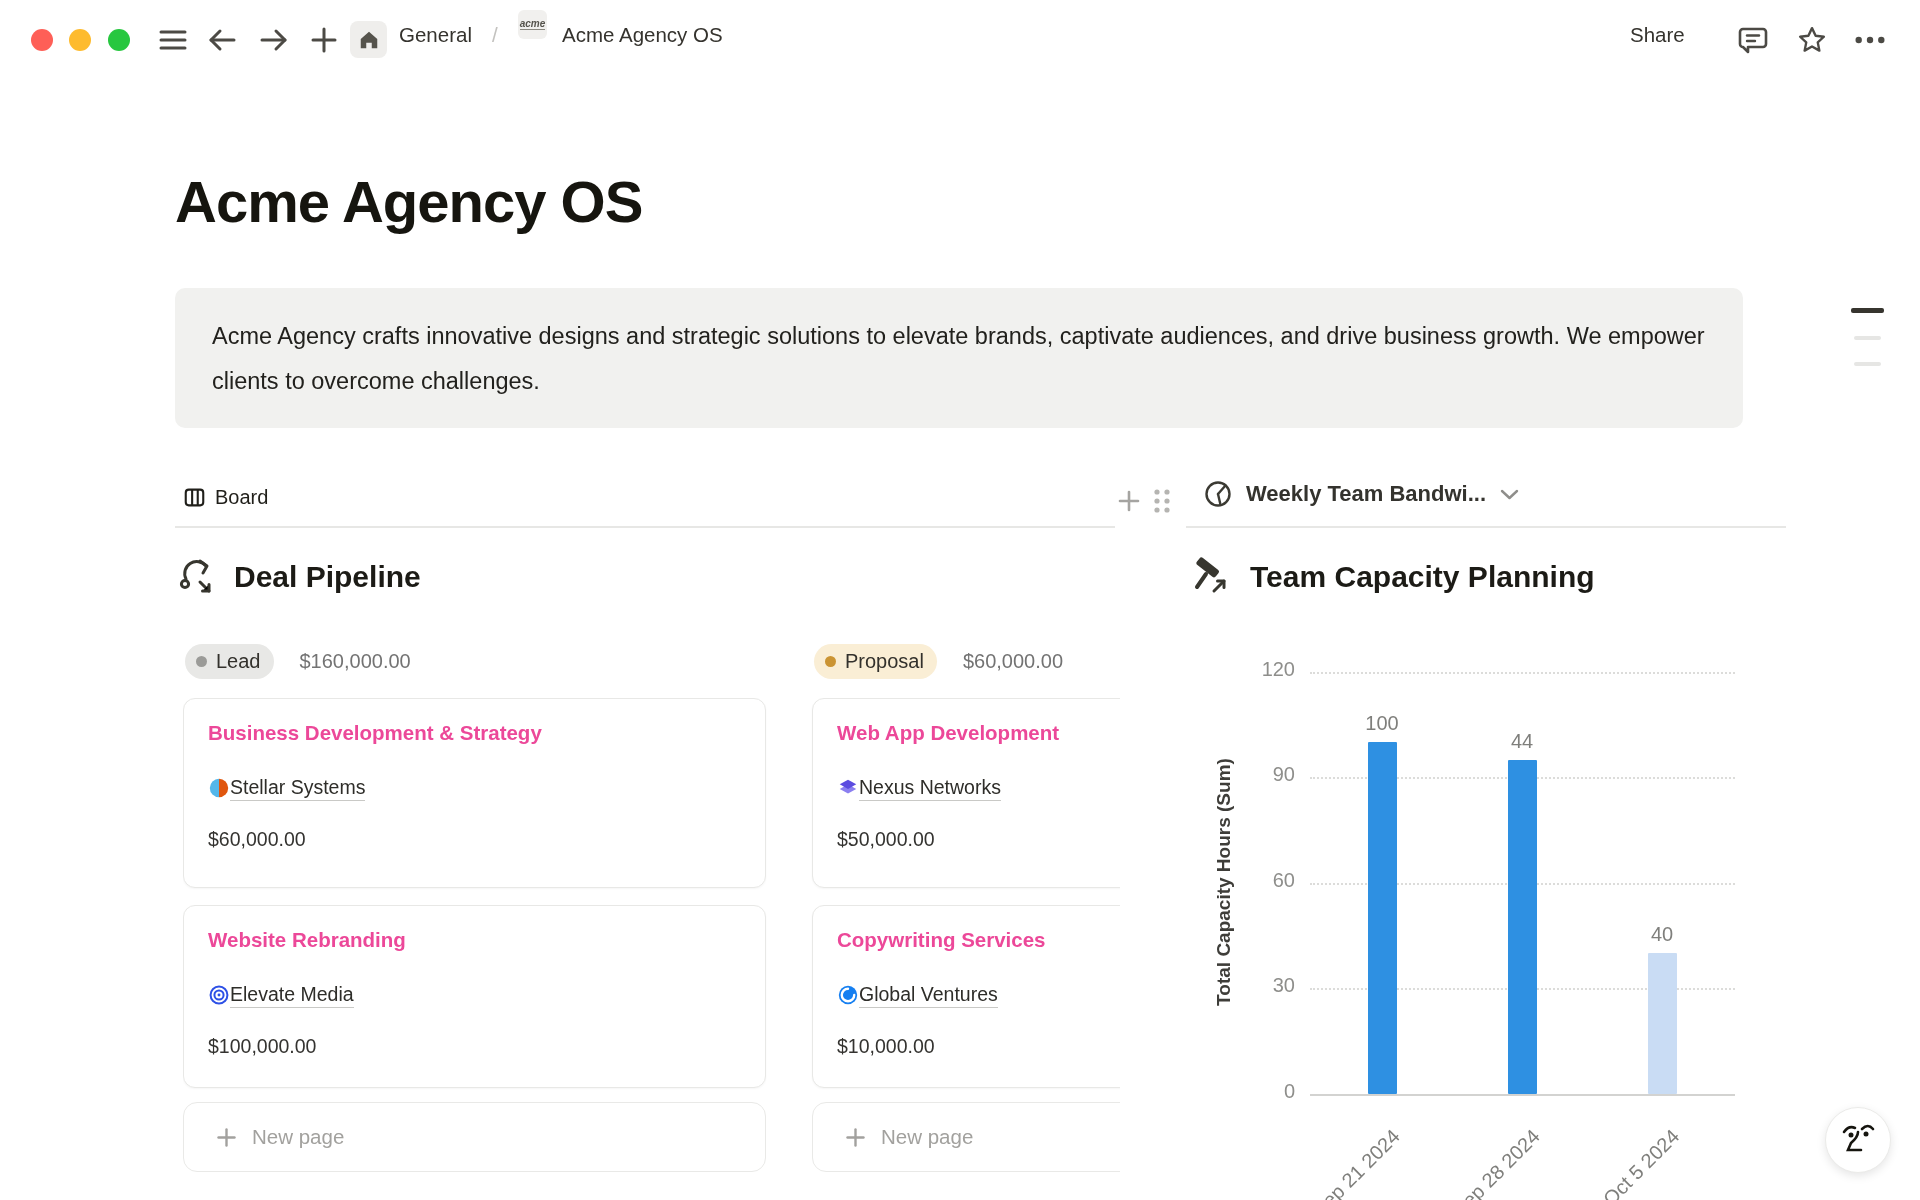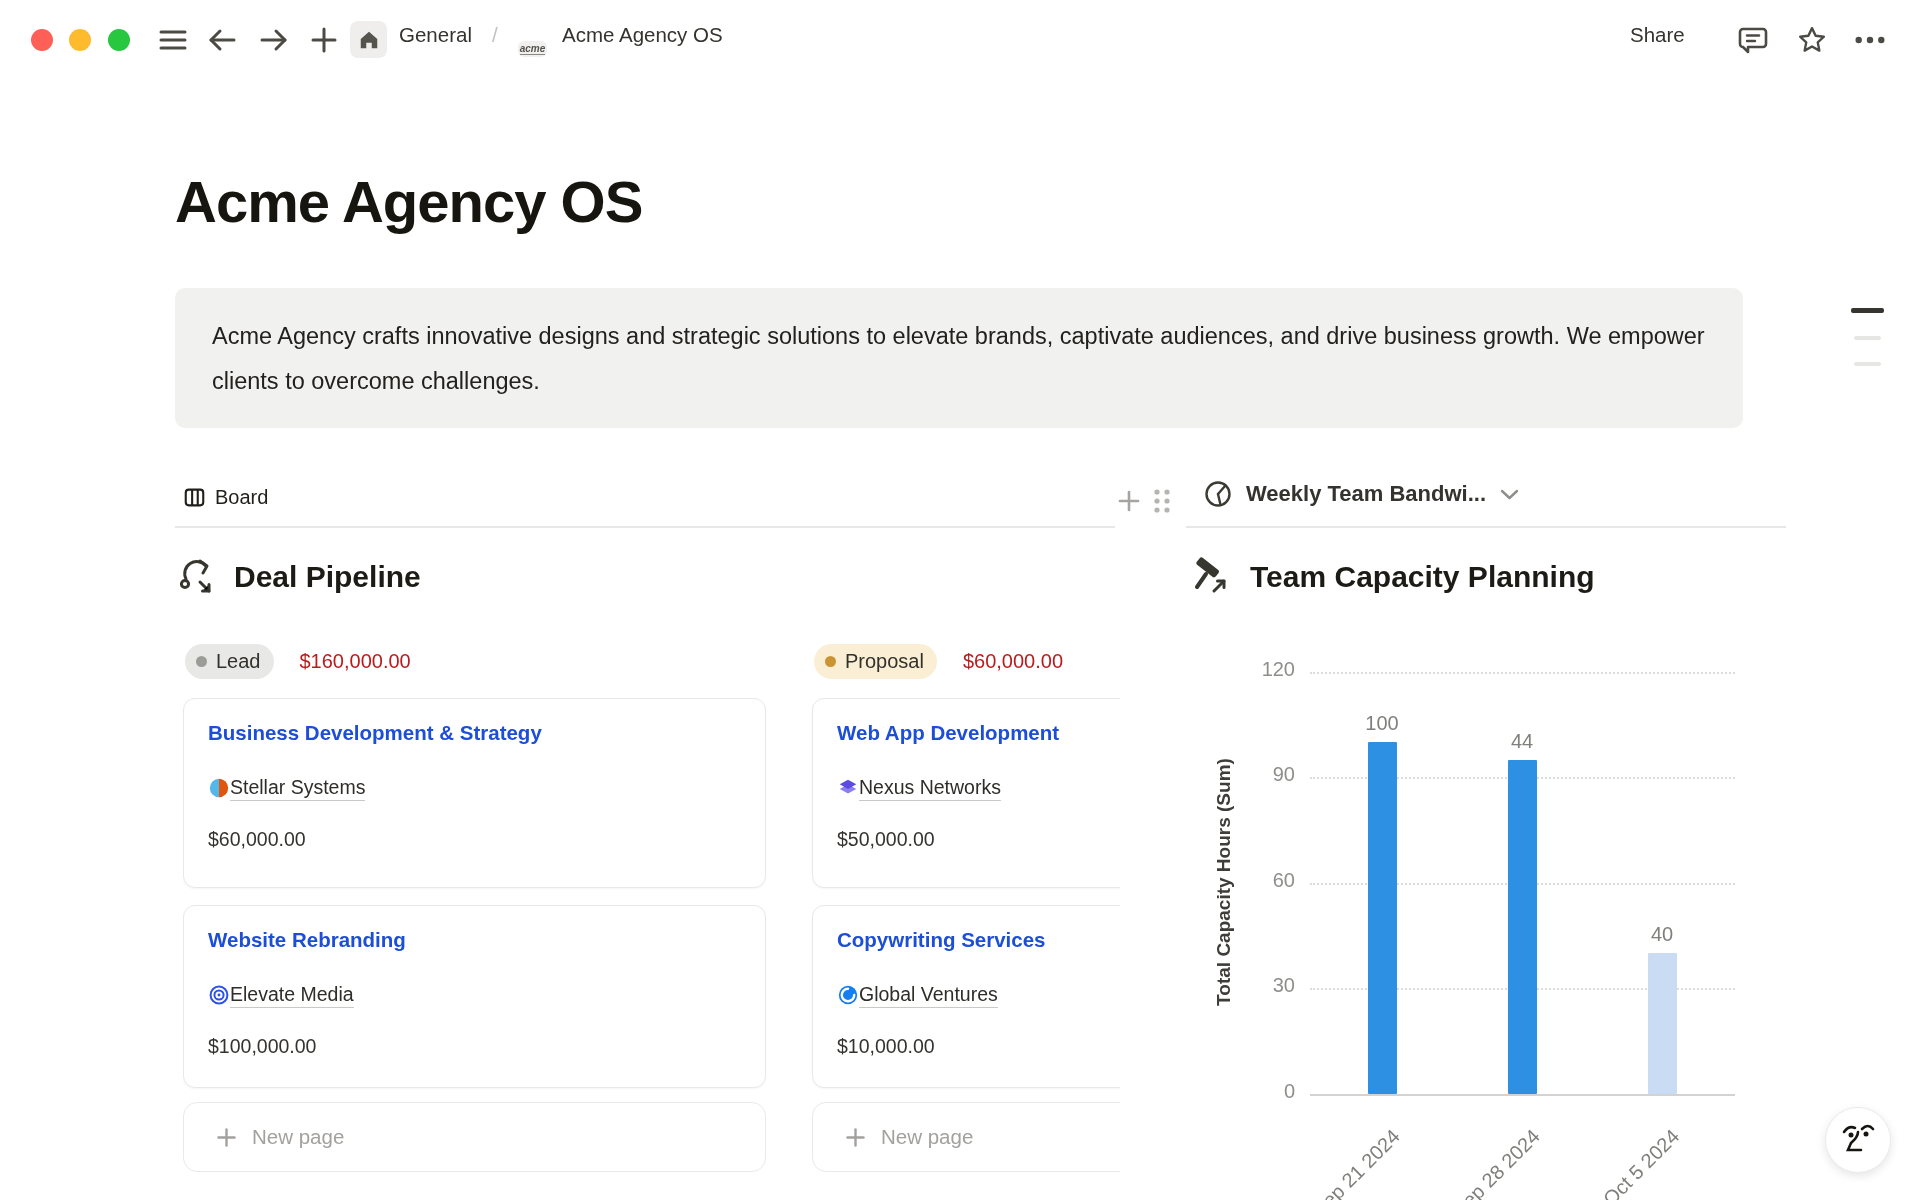--- a/index.html
+++ b/index.html
@@ -35,24 +35,24 @@
   
   .section-head { position:absolute; display:flex; align-items:flex-start; gap:18px; }
   .section-head .htxt { font-size:30px; font-weight:700; color:#1c1b16; line-height:40px; }
 
   
   #board-wrap { position:absolute; left:183px; top:640px; width:937px; height:560px; overflow:hidden; }
   .bcol { position:absolute; top:0; width:583px; }
   .group-head { position:absolute; top:4px; left:2px; display:flex; align-items:center; gap:26px; white-space:nowrap; }
   .pill { display:inline-flex; align-items:center; gap:9px; height:35px; padding:0 13px 0 11px; border-radius:18px; font-size:20px; color:#33312c; }
   .pill .dot { width:11px; height:11px; border-radius:50%; }
-  .gtotal { font-size:20px; color:#b91c1c; }
+  .gtotal { font-size:20px; color:#737373; }
   .card { position:absolute; left:0; width:583px; background:#fff; border:1px solid #e8e8e6; border-radius:12px;
           box-shadow:0 1px 2px rgba(15,15,15,.04); padding:20px 24px; cursor:pointer; }
-  .card .ctitle { font-size:20.5px; font-weight:600; color:#1d4ed8; line-height:28px; }
+  .card .ctitle { font-size:20.5px; font-weight:600; color:#ec4899; line-height:28px; }
   .card .crow { margin-top:28px; display:flex; align-items:center; height:26px; }
   .card .clink { font-size:19.5px; color:#2e2d29; border-bottom:1.5px solid #c9c9c6; padding-bottom:1px; cursor:pointer; }
   .card .camount { margin-top:27px; font-size:19.5px; color:#343330; }
   .newpage { position:absolute; left:0; width:583px; height:70px; border:1.5px solid #e9e9e7; border-radius:14px;
              display:flex; align-items:center; gap:16px; padding-left:33px; color:#a2a19e; font-size:20.5px; cursor:pointer; background:#fff; }
 
   
   #chart { position:absolute; left:1190px; top:640px; width:610px; height:560px; }
   .gline { position:absolute; left:120px; width:425px; height:0; border-top:2px dotted #dcdcda; }
   .gline.zero { border-top:2px solid #d3d3d1; }
@@ -117,21 +117,21 @@
         <path d="M3 11 L12 3 L21 11 V21 H15 V15 H9 V21 H3 Z" fill="#55534c"></path>
       </svg>
   </div>
 
   <div class="crumb" style="left:399px;">
     <span>General</span>
   </div>
   <div class="crumb crumb-sep" style="left:492px;">
     <span>/</span>
   </div>
-  <div class="chip acme-chip" style="left:518px; top:41px; width:29px; height:16px;">
+  <div class="chip acme-chip" style="left:518px; top:10px; width:29px; height:29px;">
     <span>acme</span>
   </div>
   <div class="crumb" style="left:562px;">
     <span>Acme Agency OS</span>
   </div>
 
   <div class="crumb" style="left:1630px;">
     <span>Share</span>
   </div>
   <div class="icon-btn" style="left:1737px;">

